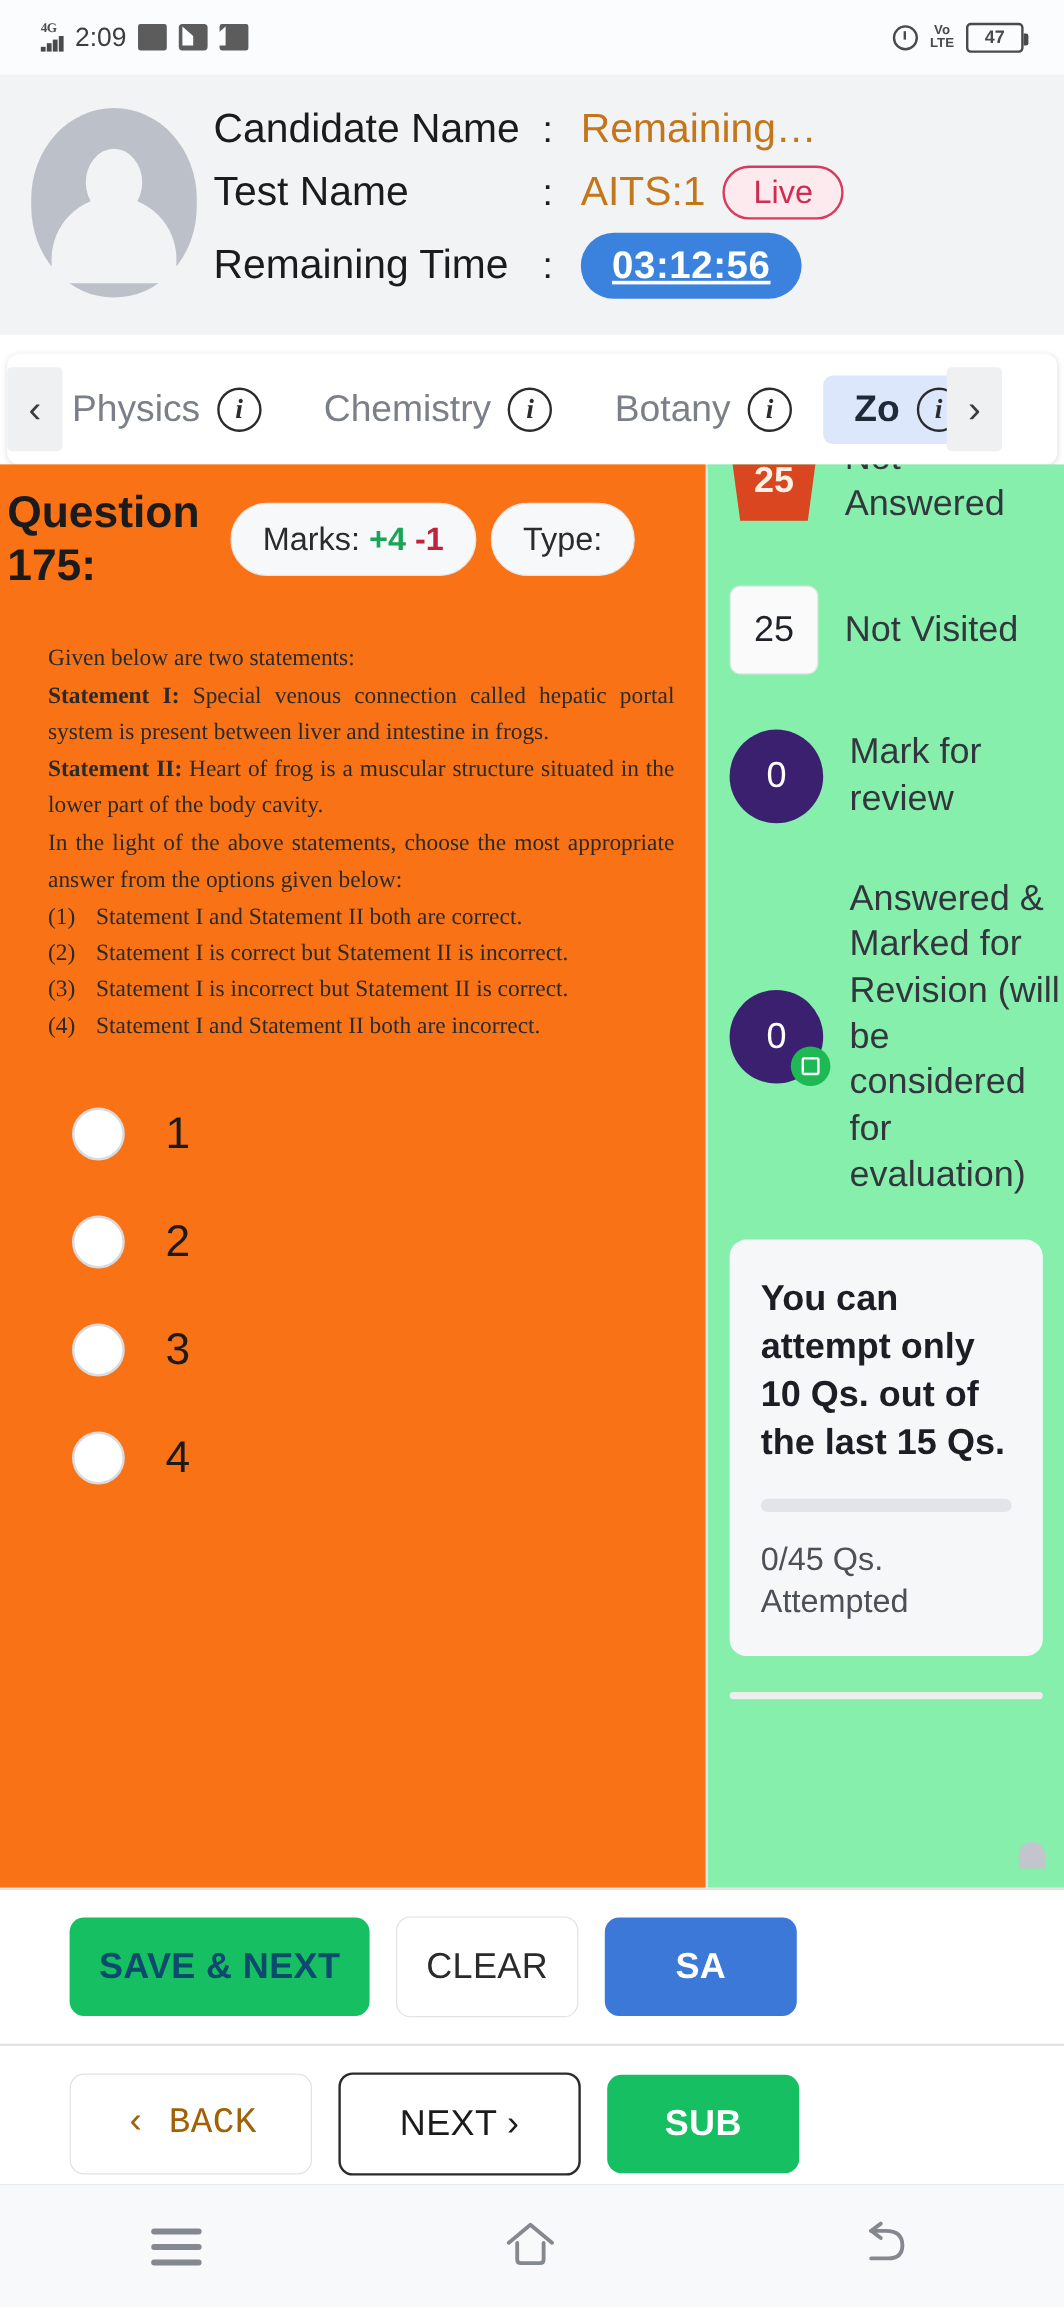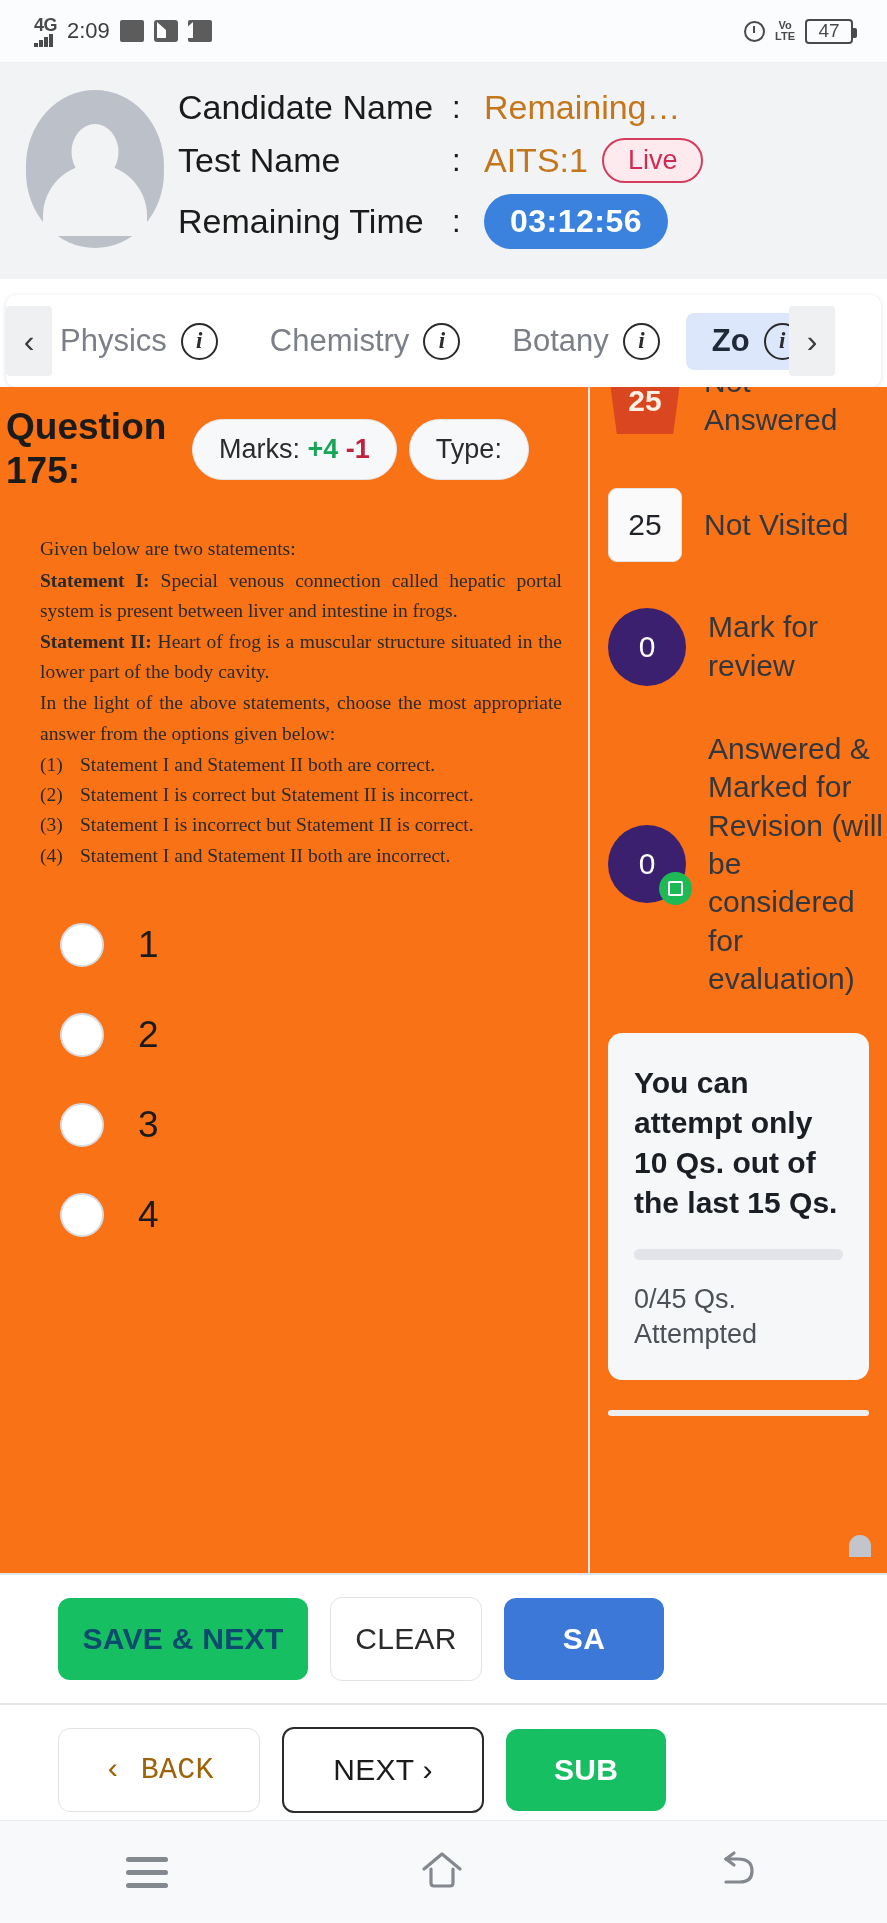--- a/index.html
+++ b/index.html
@@ -14,35 +14,35 @@
   
   .statusbar {
     height:62px; background:#fbfcfd;
     display:flex; align-items:center;
     padding:0 34px;
     color:#4a4a4a;
   }
   .sb-left { display:flex; align-items:center; gap:10px; }
   .sb-right { margin-left:auto; display:flex; align-items:center; gap:10px; }
   .net-icon { display:flex; flex-direction:column; align-items:flex-start; line-height:1; }
-  .net-icon .g4 { font-size:18px; font-weight:bold; letter-spacing:-0.5px; }
+  .net-icon .g4 { font-size:11px; font-weight:bold; letter-spacing:-0.5px;font-family:Liberation Serif, serif; }
   .bars { display:flex; align-items:flex-end; gap:1.5px; height:13px; }
   .bars i { width:3.5px; background:#4a4a4a; display:block; }
   .bars i:nth-child(1){height:4px}.bars i:nth-child(2){height:7px}
   .bars i:nth-child(3){height:10px}.bars i:nth-child(4){height:13px}
   .sb-time { font-size:22px; font-weight:400; letter-spacing:0px; color:#3d3d3d; }
   .sb-ico { width:24px; height:22px; background:#5c5c5c; border-radius:2px; display:inline-block; }
   .sb-ico.mail { border-radius:3px; position:relative; }
   .sb-ico.mail:after{content:"";position:absolute;top:2px;left:3px;width:18px;height:8px;
     border-left:9px solid #fbfcfd;border-right:9px solid #fbfcfd;border-top:8px solid transparent;}
   .alarm { width:21px;height:21px;border:2.5px solid #4a4a4a;border-radius:50%;position:relative;}
   .alarm:before{content:"";position:absolute;top:3px;left:7px;width:2px;height:7px;background:#4a4a4a;}
   .volte { font-size:11px; font-weight:bold; line-height:11px; text-align:center; }
   .batt { width:48px;height:25px;border:2.5px solid #4a4a4a;border-radius:4px;
-    display:flex;align-items:center;justify-content:center;font-size:19px;font-weight:normal;position:relative;}
+    display:flex;align-items:center;justify-content:center;font-size:15px;font-weight:bold;position:relative;}
   .batt:after{content:"";position:absolute;right:-6px;top:7px;width:4px;height:10px;background:#4a4a4a;border-radius:0 2px 2px 0;}
 
   
   .header {
     background:#f2f3f5; padding:26px 0 30px 0;
     display:flex; align-items:center;
   }
   .avatar {
     width:138px; height:158px; margin:0 14px 0 26px;
     position:relative; flex:none;
@@ -65,21 +65,21 @@
   .hdr-label { width:274px; font-size:34px; color:#1b1b1b; font-weight:400; }
   .hdr-colon { width:32px; font-size:31px; color:#1b1b1b; }
   .hdr-value { font-size:34px; color:#c4761b; font-weight:500; white-space:nowrap; }
   .live-badge {
     margin-left:14px; border:2px solid #d63c5e; background:#fdeaef;
     color:#d02b52; font-size:27px; padding:5px 24px; border-radius:28px;
     display:inline-block; white-space:nowrap;
   }
   .timer-pill {
     background:#3b82de; color:#fff; font-size:32px; font-weight:600;
-    padding:9px 26px; border-radius:36px; letter-spacing:0.5px; white-space:nowrap;
+    padding:9px 26px; border-radius:36px; letter-spacing:0.5px; white-space:nowrap;text-decoration:underline;
   }
 
   
   .tabs-wrap {
     margin:16px 6px 0 6px; background:#fff;
     border-radius:10px; box-shadow:0 1px 5px rgba(0,0,0,.13);
     height:92px; position:relative; overflow:hidden;
   }
   .tabs {
     display:flex; align-items:center; height:100%;
@@ -102,21 +102,21 @@
     display:flex; align-items:center; justify-content:center;
     font-size:32px; color:#3c3c3c; border-radius:4px;
   }
   .tab-scroll.left { left:0; }
   .tab-scroll.right { right:46px; }
 
   
   .body-split { display:flex; height:1186px; }
   .left-pane { width:588px; position:relative; background:#f97316; }
   .divider { width:2px; background:#e4e6e9; }
-  .right-pane { flex:1; background:#f97316; position:relative; overflow:hidden; }
+  .right-pane { flex:1; background:#86efac; position:relative; overflow:hidden; }
 
   
   .q-head { display:flex; align-items:flex-start; padding:18px 0 0 4px; gap:12px; }
   .q-num {
     font-size:37px; font-weight:700; color:#1b1b1b;
     width:176px; line-height:1.18; padding-left:2px;
   }
   .chip {
     border:1.5px solid #e3e5e8; background:#f7f8f9;
     border-radius:34px; padding:14px 26px;

